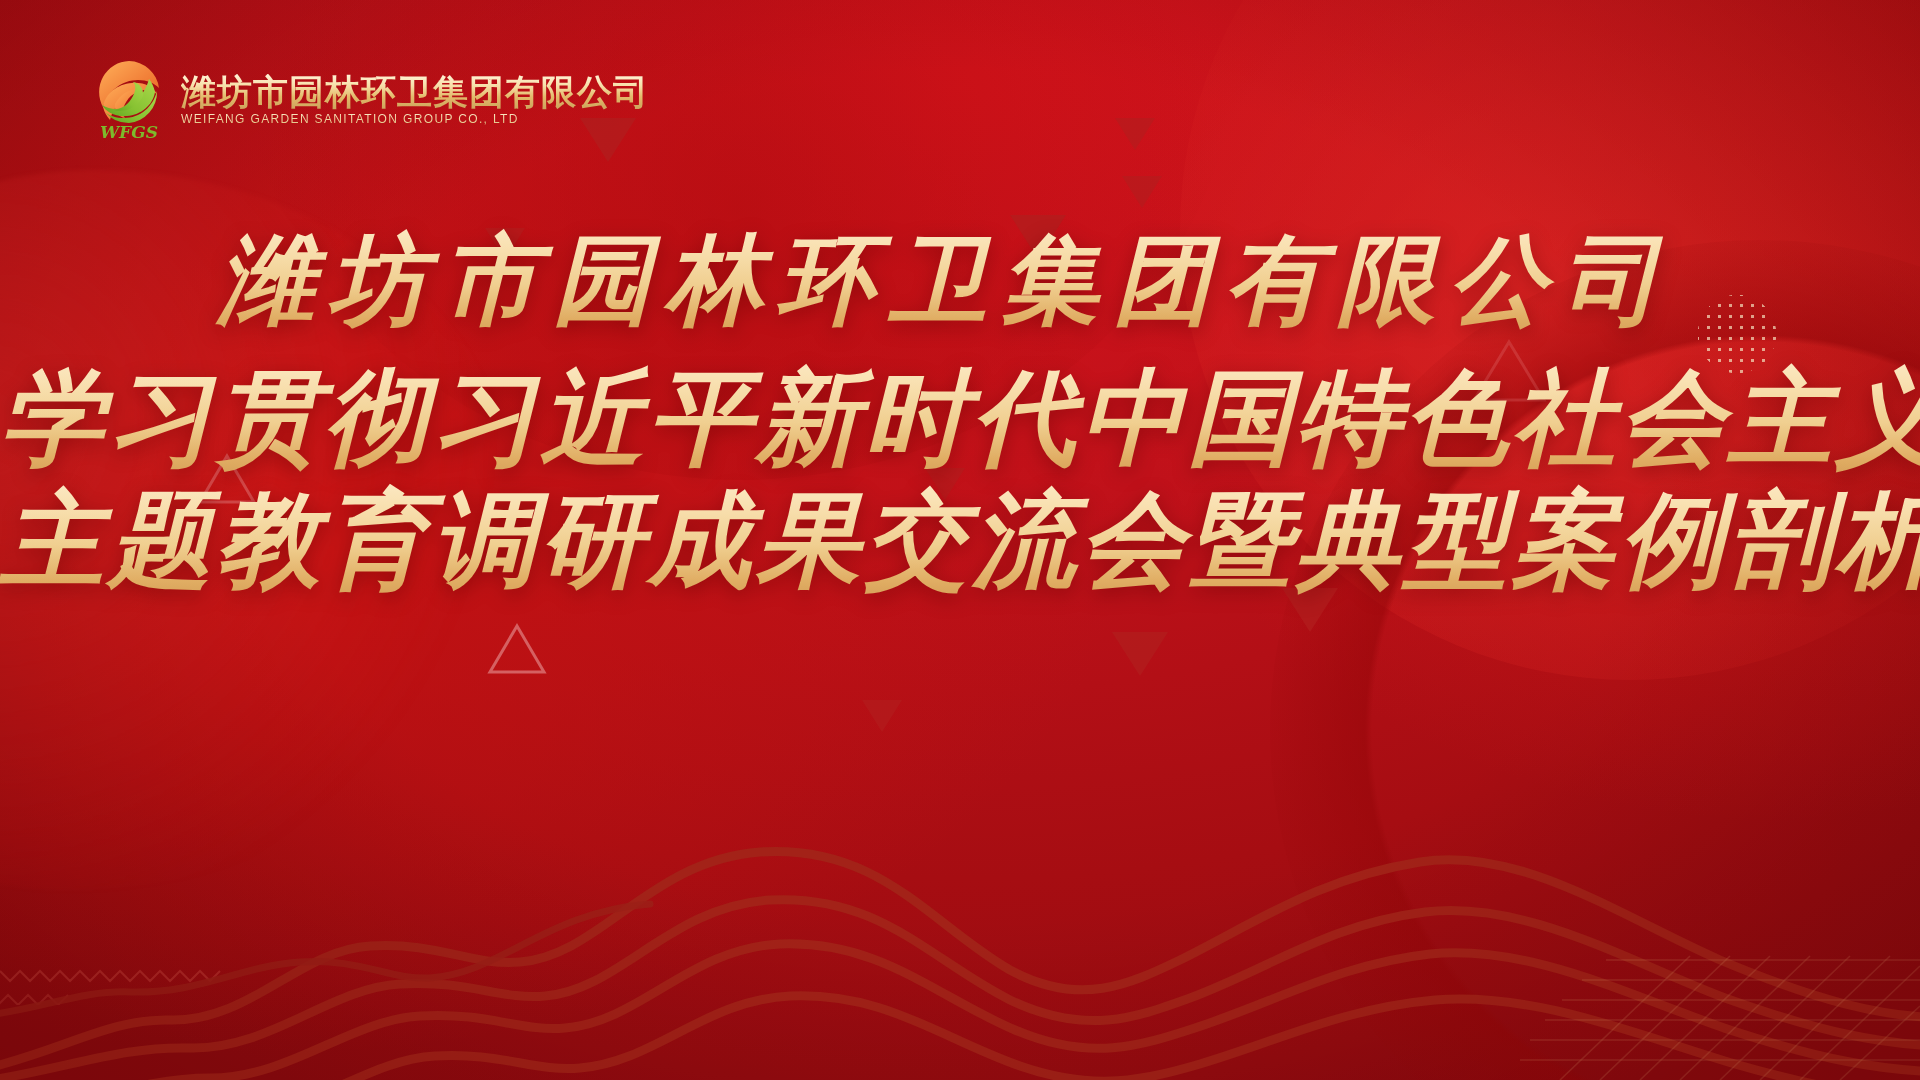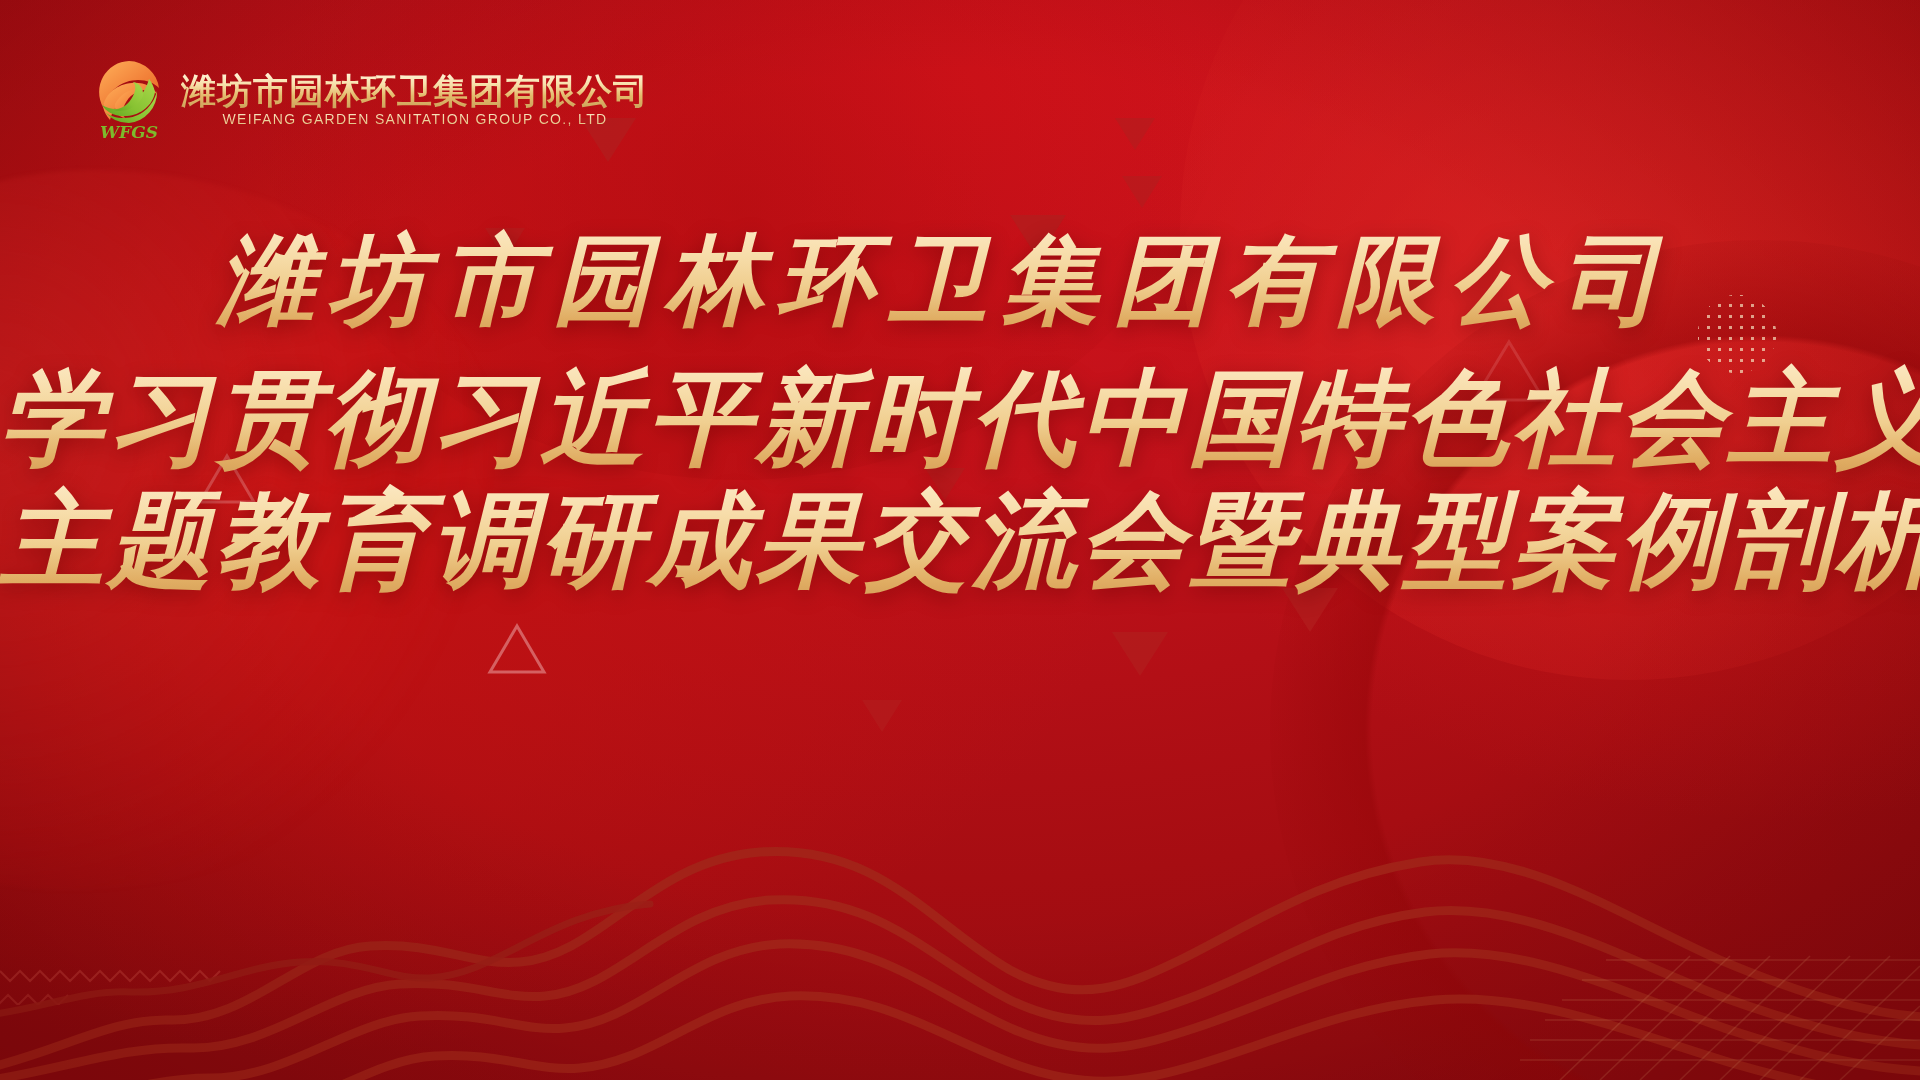--- a/index.html
+++ b/index.html
@@ -65,23 +65,23 @@
   .logo-mark svg{display:block;}
   .logo-text{display:flex;flex-direction:column;gap:2px;}
   .logo-cn{
     font-family:"Liberation Sans","DejaVu Sans",sans-serif;
     font-size:35px;font-weight:700;letter-spacing:1px;line-height:1.05;
     background:linear-gradient(180deg,#fff4d8 0%,#f7dfa8 32%,#e3b96a 62%,#caa05a 100%);
     -webkit-background-clip:text;background-clip:text;color:transparent;
     white-space:nowrap;
   }
   .logo-en{
-    font-size:14px;letter-spacing:1.35px;line-height:1.1;white-space:nowrap;
+    font-size:12px;letter-spacing:1.35px;line-height:1.1;white-space:nowrap;
     background:linear-gradient(180deg,#fbe9c4 0%,#ecd19a 60%,#d9b878 100%);
-    -webkit-background-clip:text;background-clip:text;color:transparent;text-align:center;
+    -webkit-background-clip:text;background-clip:text;color:transparent;
   }
 
   
   .titles{position:absolute;left:0;top:0;width:1920px;}
   .cal{
     font-family:"DejaVu Serif","Liberation Serif",serif;
     font-weight:700;
     font-style:italic;
     white-space:nowrap;
     background:linear-gradient(180deg,#fdeccb 0%,#f8dfae 26%,#f0cf90 52%,#e0ad63 78%,#cf9550 100%);

